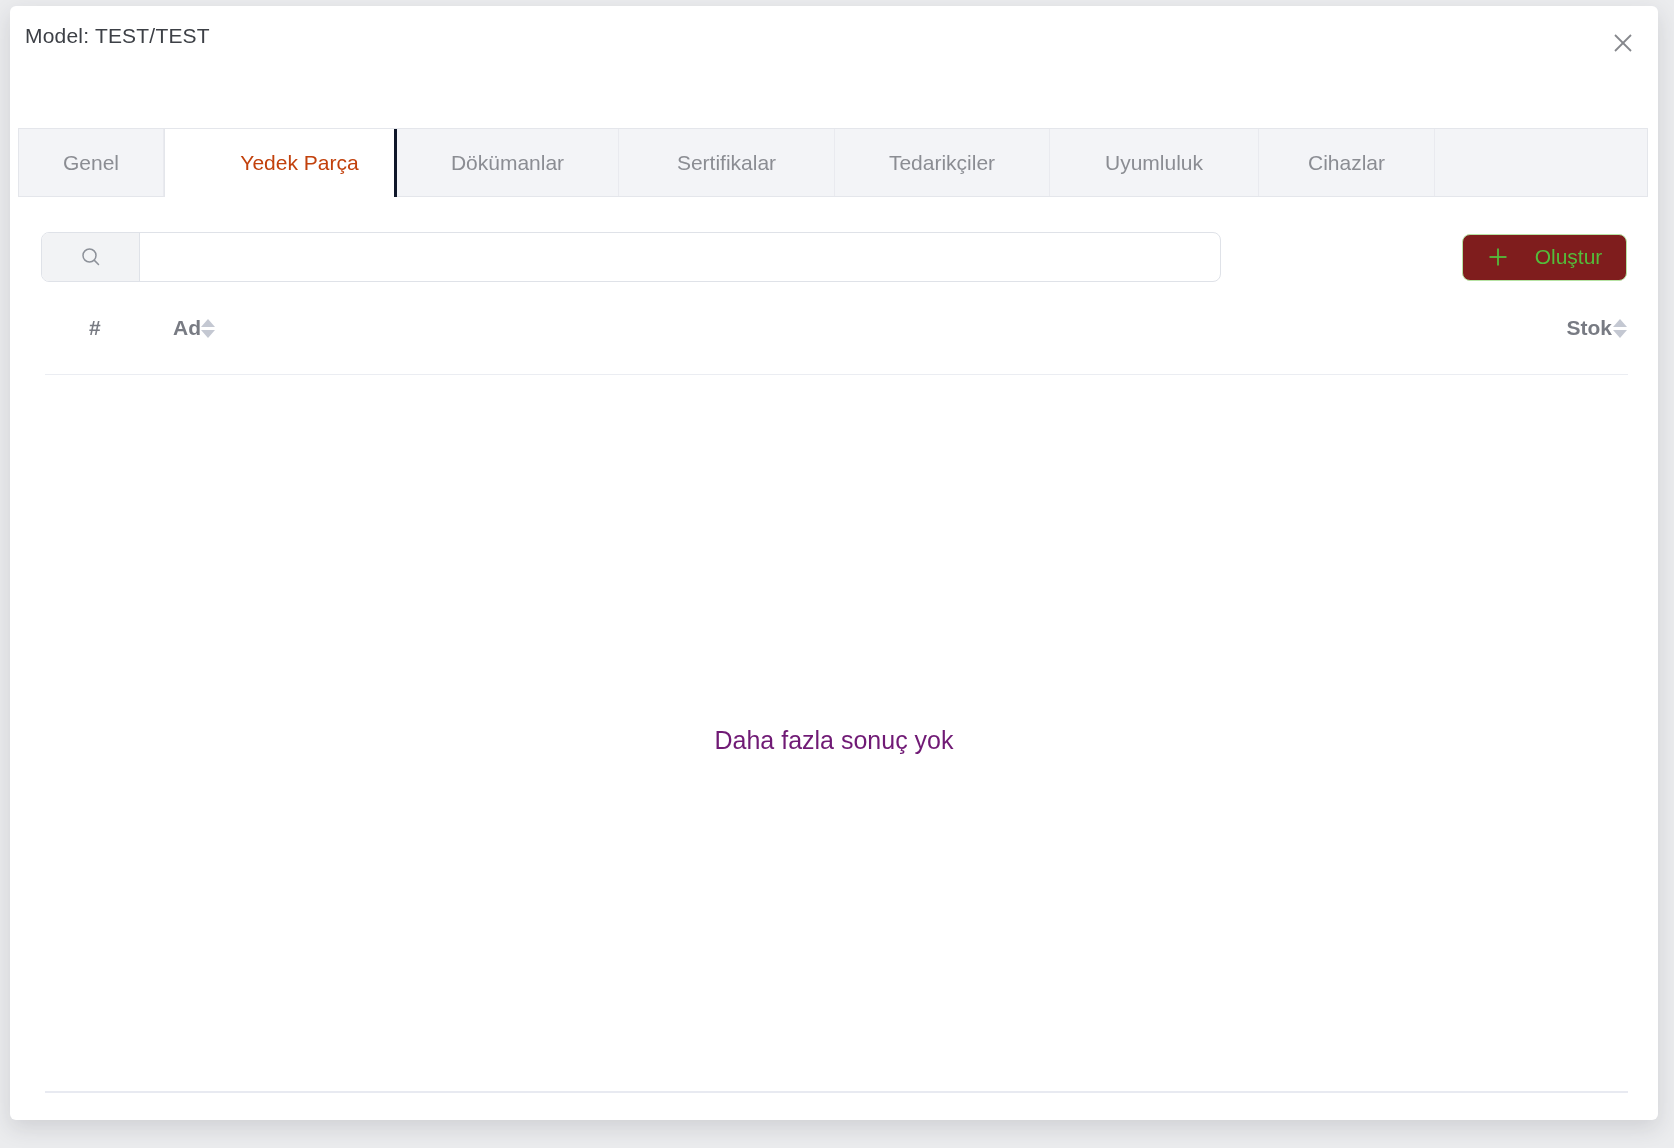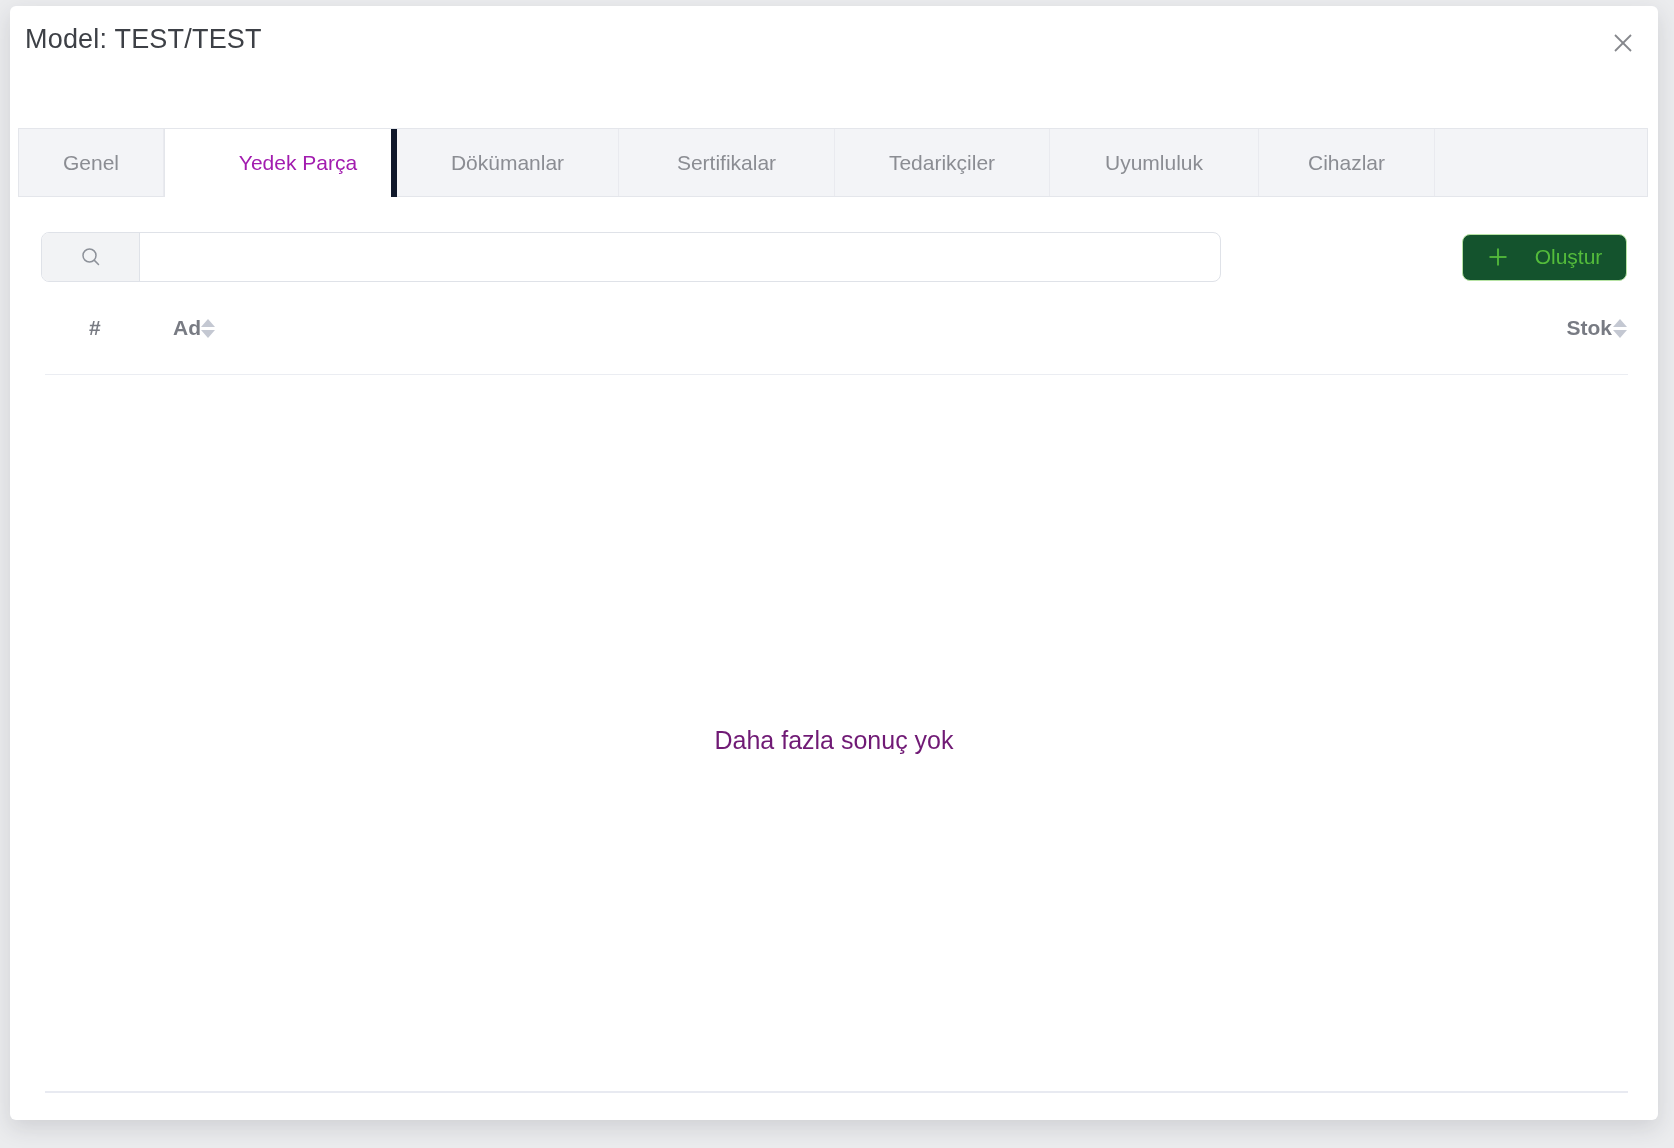--- a/index.html
+++ b/index.html
@@ -14,21 +14,21 @@
     position:absolute; left:10px; top:6px;
     width:1648px; height:1114px;
     background:#ffffff;
     border-radius:6px;
     box-shadow:0 8px 22px rgba(40,45,60,.14);
   }
   
   .modal-header { position:absolute; left:0; top:0; width:100%; height:110px; }
   .modal-title {
     position:absolute; left:15px; top:18px;
-    font-size:27px; font-weight:500; color:#3d4046; letter-spacing:.2px;
+    font-size:21px; font-weight:500; color:#3d4046; letter-spacing:.2px;
   }
   .close-btn {
     position:absolute; right:22px; top:24px;
     width:26px; height:26px;
     background:none; border:none; cursor:pointer;
     display:flex; align-items:center; justify-content:center;
   }
   
   .tab-bar {
     position:absolute; left:8px; top:122px; right:10px; height:69px;
@@ -38,25 +38,25 @@
   }
   .tab {
     height:100%;
     display:flex; align-items:center; justify-content:center;
     font-size:21px; color:#8b8d93; font-weight:400;
     border-right:1px solid #e9eaef;
     cursor:pointer; white-space:nowrap;
   }
   .tab.active {
     background:#ffffff;
-    color:#a21caf;
+    color:#c2410c;
     font-weight:500;
     position:relative;
     height:calc(100% + 1px);
-    border-right:6px solid #0f172a;
+    border-right:3px solid #0f172a;
     border-left:1px solid #e4e6eb;
     padding-left:40px;
   }
   .tab-filler { flex:1; border-right:none; }
   .w-genel{width:145px;} .w-yedek{width:233px;} .w-dokum{width:222px;}
   .w-sert{width:216px;} .w-tedar{width:215px;} .w-uyum{width:209px;} .w-cihaz{width:176px;}
   
   .toolbar {
     position:absolute; left:31px; right:31px; top:226px; height:50px;
     display:flex; align-items:center; justify-content:space-between;
@@ -76,21 +76,21 @@
   .search-input {
     flex:1; border:none; outline:none;
     font-family:"Liberation Sans", sans-serif;
     font-size:21px; color:#55585f;
     padding:0 18px;
     background:transparent;
   }
   .search-input::placeholder { color:#c7cad3; }
   .create-btn {
     width:165px; height:47px;
-    background:#14532d;
+    background:#7f1d1d;
     border:1px solid #b7e3a4;
     border-radius:8px;
     color:#54bc3b;
     font-family:"Liberation Sans", sans-serif;
     font-size:21px; font-weight:500;
     display:flex; align-items:center; justify-content:center; gap:26px;
     cursor:pointer;
   }
   
   .table-header {

